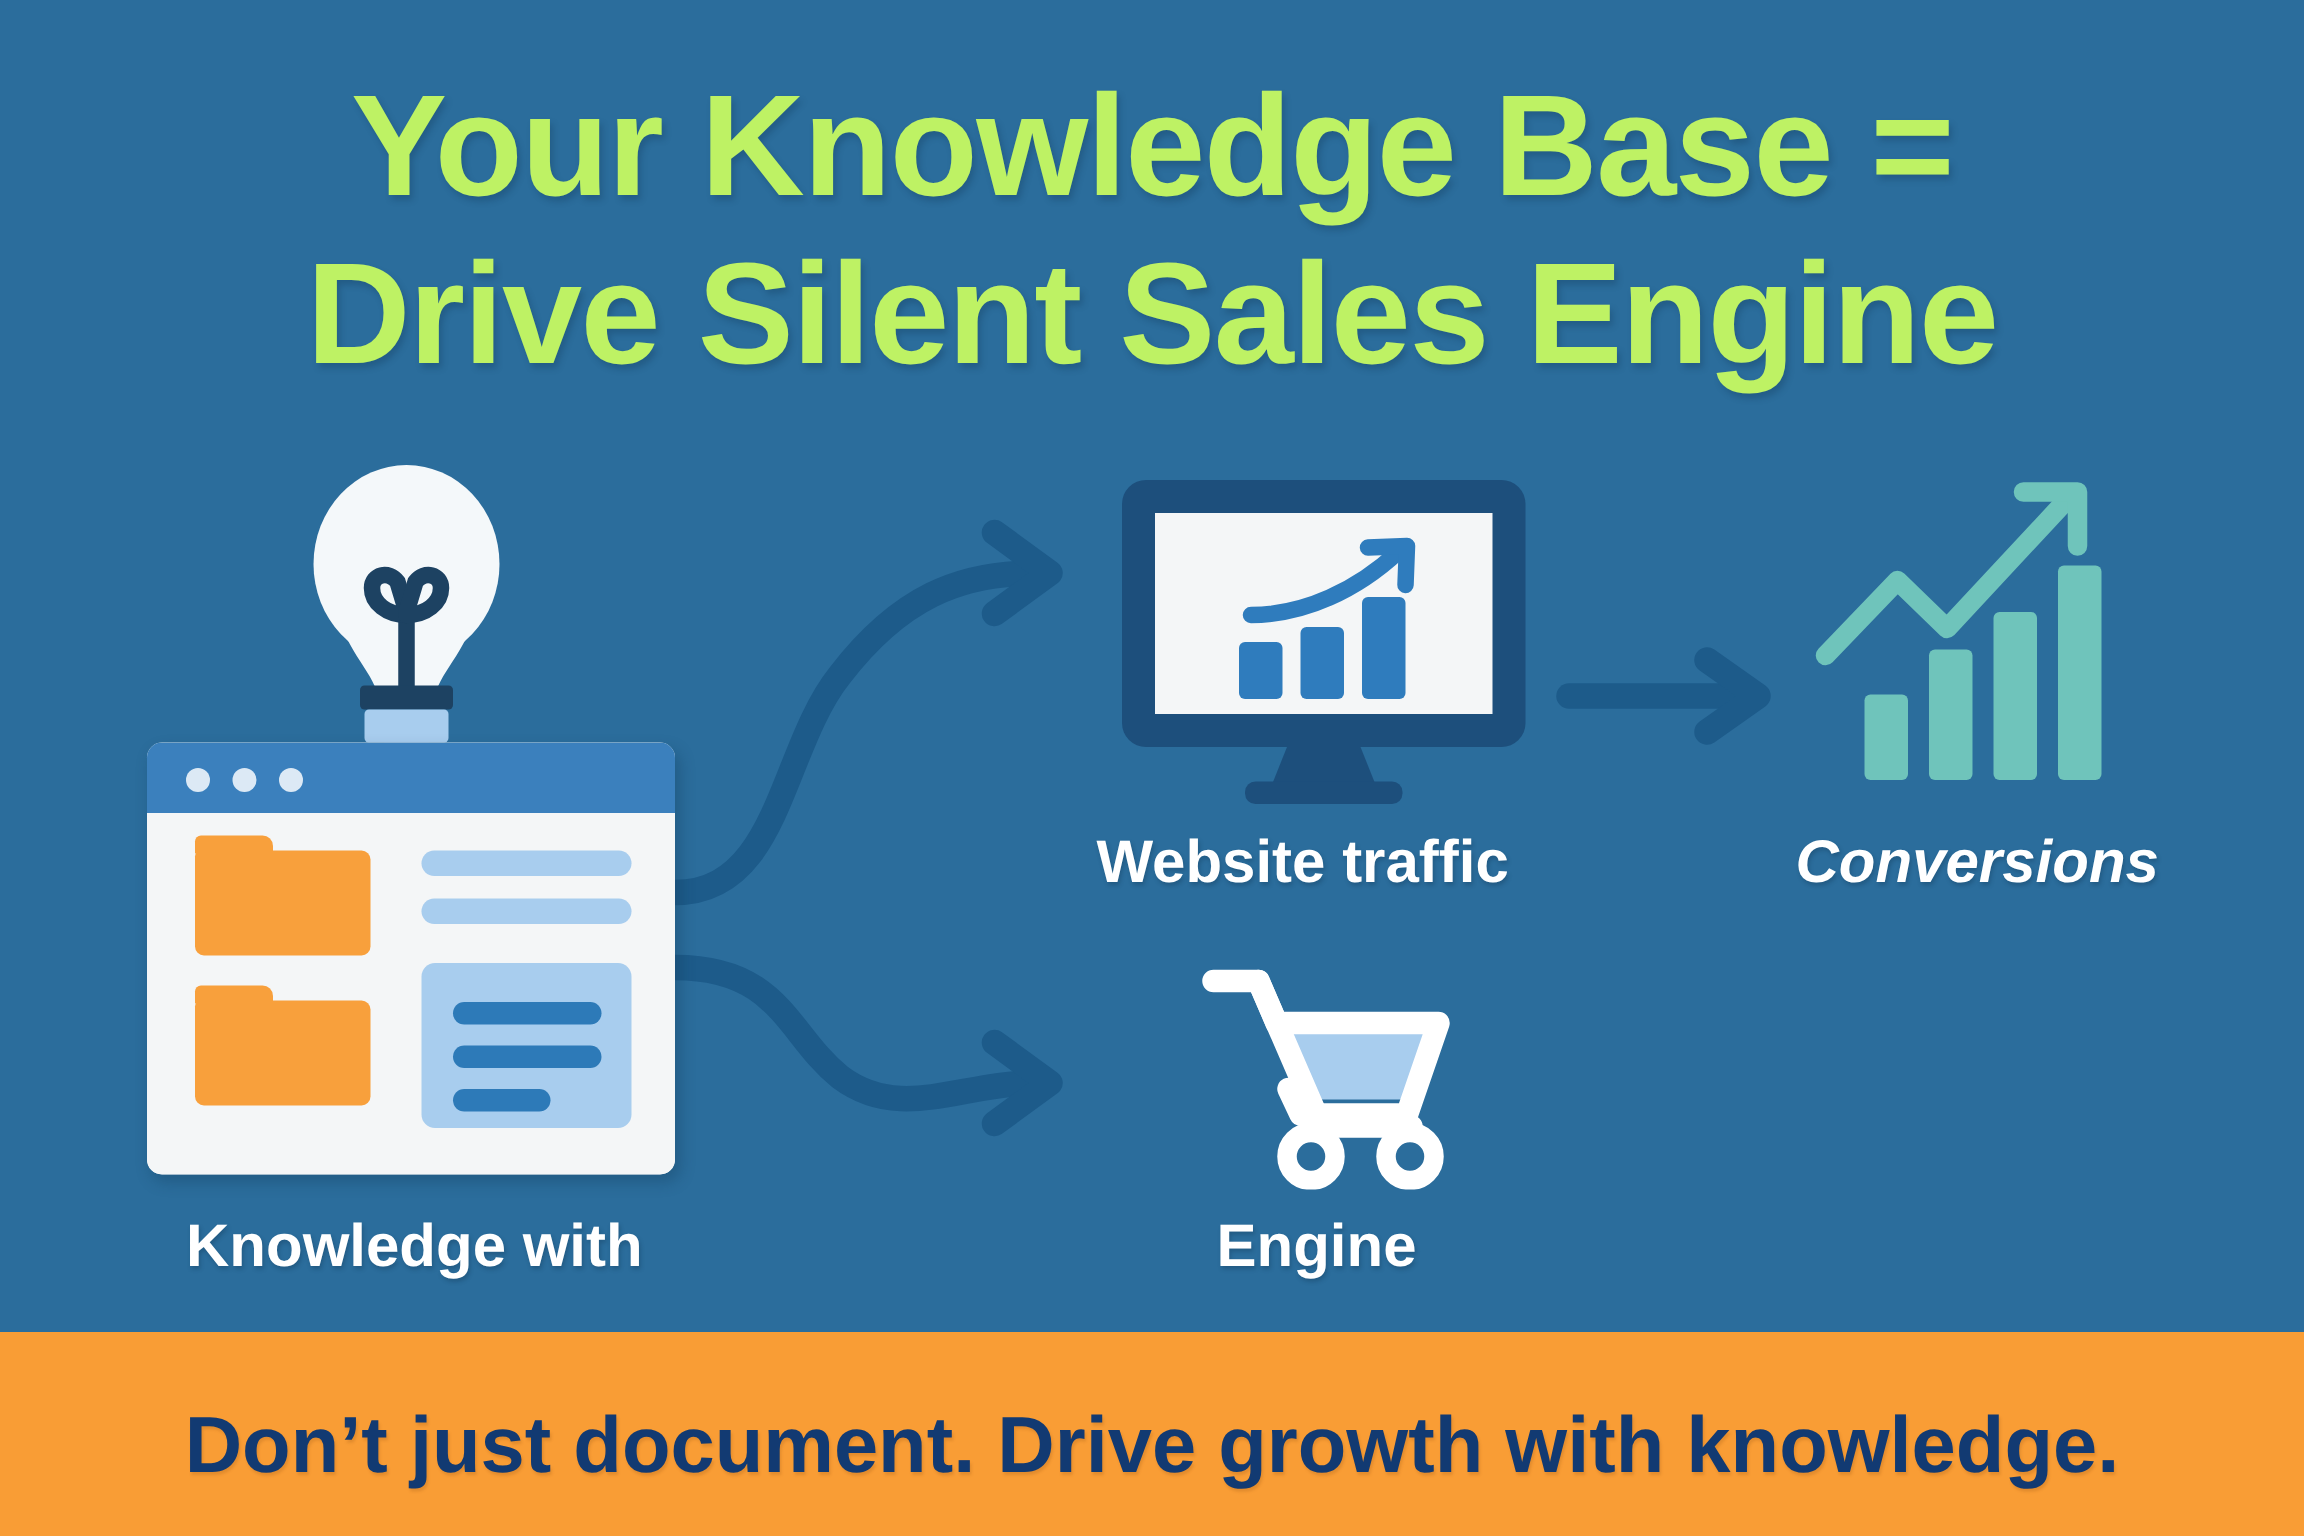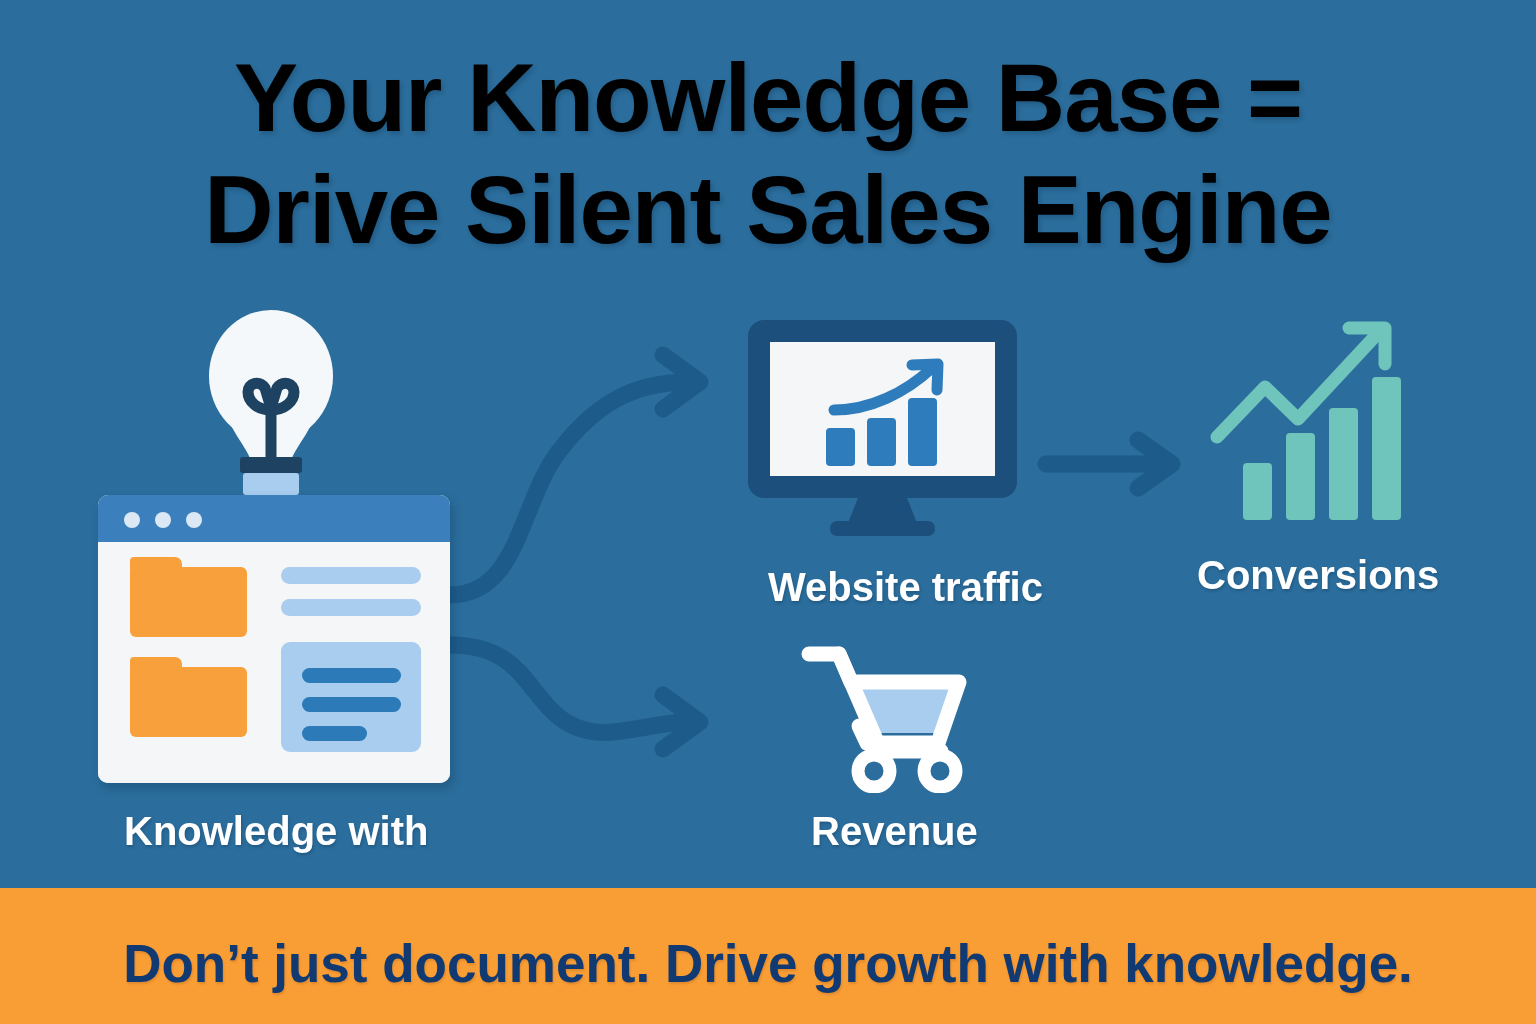--- a/index.html
+++ b/index.html
@@ -16,21 +16,21 @@
     font-family: "Liberation Sans", sans-serif;
   }
 
   
   #title-block {
     position: absolute;
     left: 0;
     top: 42px;
     width: 1536px;
     text-align: center;
-    color: #000000;
+    color: #bef264;
     font-weight: bold;
     font-size: 96px;
     line-height: 112px;
     letter-spacing: -1px;
     text-shadow: 2px 3px 4px rgba(12,45,73,0.25);
   }
   #title-block .tline { display: block; white-space: nowrap; }
 
   
   .node-label {
@@ -184,22 +184,22 @@
     color: #123a72;
     font-weight: bold;
     font-size: 53px;
     line-height: 60px;
     white-space: nowrap;
     text-shadow: 1px 2px 2px rgba(120,60,10,0.18);
   }
 
   
   #label-knowledge-base { left: 124px; top: 808px; }
-  #label-website-traffic { left: 768px; top: 552px; margin-top: 12px; }
-  #label-conversions     { left: 1197px; top: 552px; }
+  #label-website-traffic { left: 731px; top: 552px; }
+  #label-conversions     { left: 1197px; top: 552px; font-style: italic; }
   #label-revenue         { left: 811px; top: 808px; }
 </style>
 </head>
 <body>
 
 <div id="canvas">
 
   <div id="title-block">
     <span class="tline">Your Knowledge Base =</span>
     <span class="tline">Drive Silent Sales Engine</span>
@@ -281,19 +281,19 @@
     <polygon points="58,44 157,44 143,95 72,95" fill="#a8cdee"></polygon>
     <path d="M 14 16 L 44 16 L 56 44 L 164 44 L 143 105 L 72 105 L 64 88" fill="none" stroke="#ffffff" stroke-width="15" stroke-linecap="round" stroke-linejoin="round"></path>
     <path d="M 44 16 L 86 113 L 146 113" fill="none" stroke="#ffffff" stroke-width="15" stroke-linecap="round" stroke-linejoin="round"></path>
     <circle cx="79" cy="133" r="16" fill="none" stroke="#ffffff" stroke-width="13"></circle>
     <circle cx="145" cy="133" r="16" fill="none" stroke="#ffffff" stroke-width="13"></circle>
   </svg>
 
   <div class="node-label" id="label-knowledge-base">Knowledge with</div>
   <div class="node-label" id="label-website-traffic">Website traffic</div>
   <div class="node-label" id="label-conversions">Conversions</div>
-  <div class="node-label" id="label-revenue">Revenue</div>
+  <div class="node-label" id="label-revenue">Engine</div>
 
   <div id="banner">
     <div id="banner-text">Don’t just document. Drive growth with knowledge.</div>
   </div>
 
 </div>
 
 </body></html>

